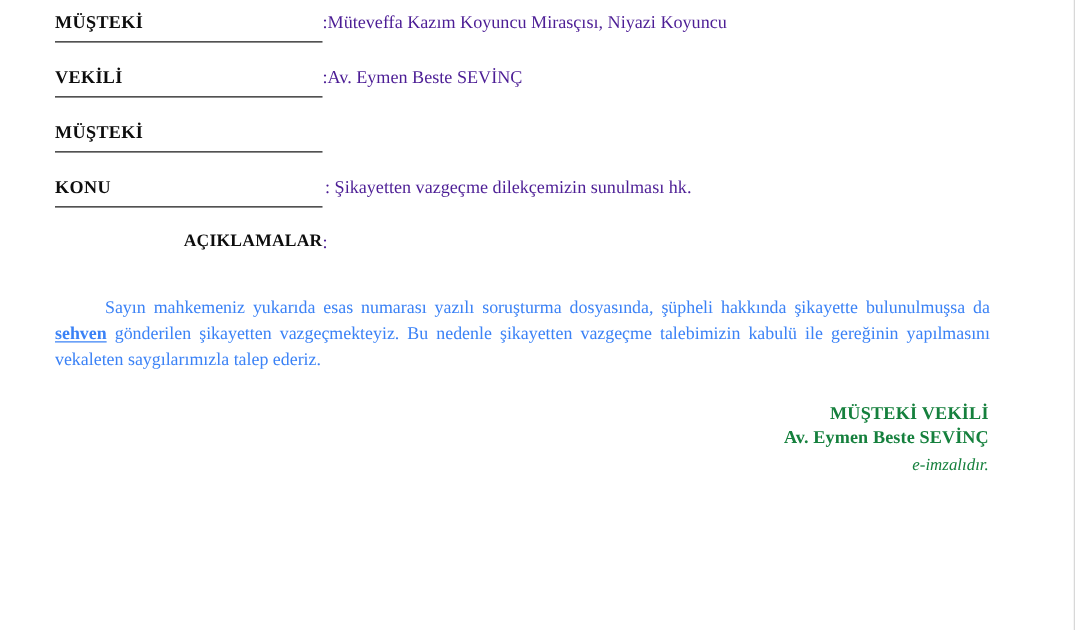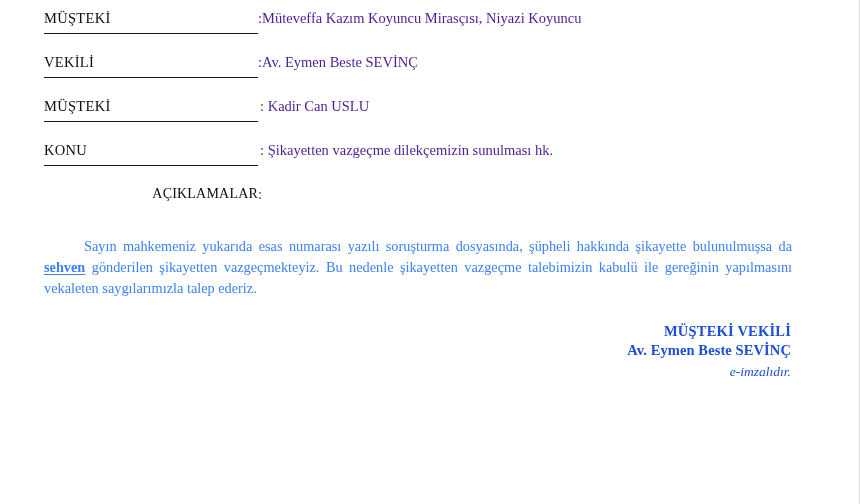--- a/index.html
+++ b/index.html
@@ -42,21 +42,21 @@
   }
   .field-row .label-wrap {
     position: absolute;
     left: 0;
     top: 0;
     width: 214px;
     height: 30px;
   }
   .field-label {
     font-family: "Liberation Serif", serif;
-    font-weight: normal;
+    font-weight: bold;
     font-size: 14.5px;
     letter-spacing: 0.3px;
     line-height: 20px;
     white-space: nowrap;
     display: block;
     color: #0d0d0d;
   }
   .field-rule {
     position: absolute;
     left: 0;
@@ -112,21 +112,21 @@
     text-underline-offset: 2px;
   }
 
   
   #signature-block {
     position: absolute;
     right: 68px;
     top: 322px;
     text-align: right;
     font-family: "Liberation Serif", serif;
-    color: #1d4ed8;
+    color: #15803d;
   }
   #signature-block .sig-line-1 {
     font-weight: bold;
     font-size: 14.5px;
     line-height: 19px;
     letter-spacing: 0.2px;
     display: block;
   }
   #signature-block .sig-line-2 {
     font-weight: bold;
@@ -175,21 +175,20 @@
         <div class="field-rule"></div>
       </div>
       <span class="field-value">:Av. Eymen Beste SEVİNÇ</span>
     </div>
 
     <div class="field-row" id="row-supheli">
       <div class="label-wrap">
         <span class="field-label">MÜŞTEKİ</span>
         <div class="field-rule"></div>
       </div>
-      <span class="field-value indented">: Kadir Can USLU</span>
     </div>
 
     <div class="field-row" id="row-konu">
       <div class="label-wrap">
         <span class="field-label">KONU</span>
         <div class="field-rule"></div>
       </div>
       <span class="field-value indented">: Şikayetten vazgeçme dilekçemizin sunulması hk.</span>
     </div>
 

